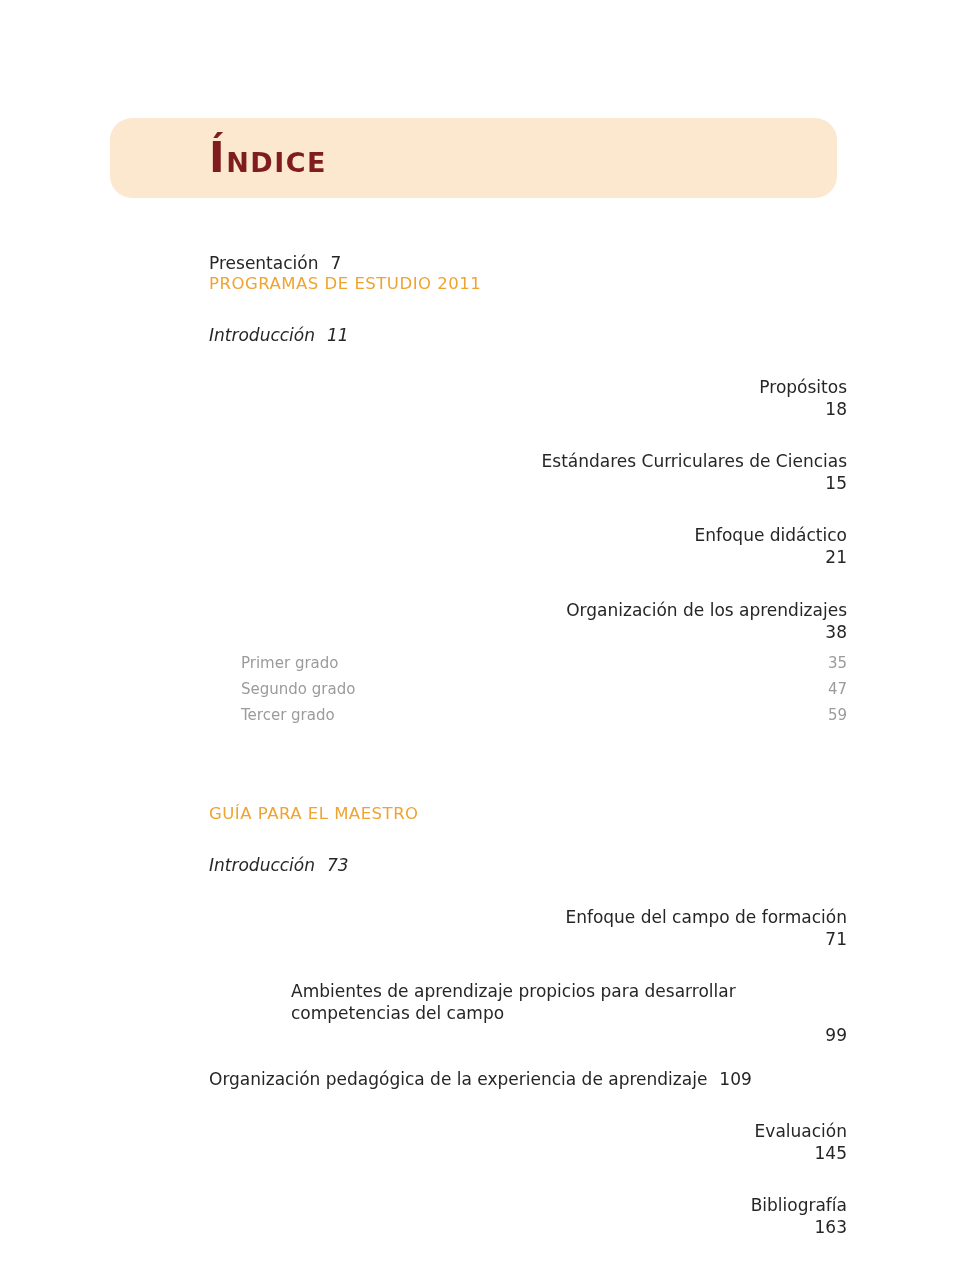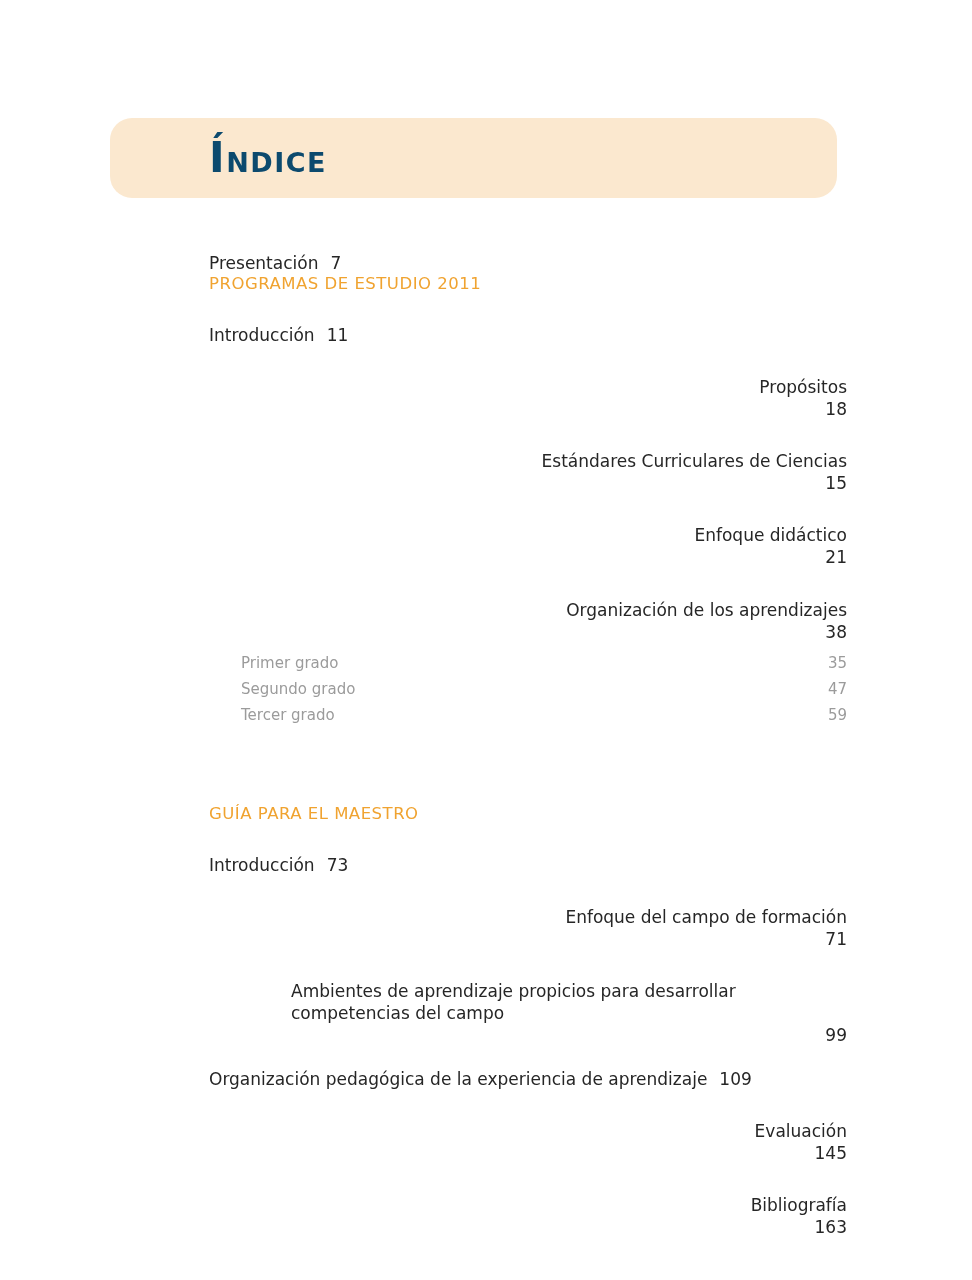--- a/index.html
+++ b/index.html
@@ -21,21 +21,21 @@
     top: 118px;
     width: 727px;
     height: 80px;
     background: #FBE8CF;
     border-radius: 22px;
     display: flex;
     align-items: center;
   }
   .banner .title {
     margin: 0 0 0 99px;
-    color: #0c4a6e;
+    color: #7f1d1d;
     font-weight: bold;
     font-size: 27px;
     letter-spacing: 1.5px;
     text-transform: uppercase;
     line-height: 1;
   }
   .banner .title::first-letter {
     font-size: 42px;
   }
   .content {
@@ -61,21 +61,21 @@
   .section-heading {
     color: #F0A330;
     font-size: 16.5px;
     font-weight: normal;
     letter-spacing: 0.5px;
     margin: 0;
     line-height: 1.2;
   }
   .gap-after-top { }
   .gap-entry { margin-top: 30px; flex-direction: column; }
-  .gap-heading-entry { margin-top: 30px; }
+  .gap-heading-entry { margin-top: 30px; font-style: italic; }
   .sublist { margin-top: 7px; }
   .subentry {
     display: flex;
     justify-content: space-between;
     align-items: flex-start;
     font-size: 15px;
     line-height: 26px;
     color: #9B9B9B;
     padding-left: 32px;
   }

